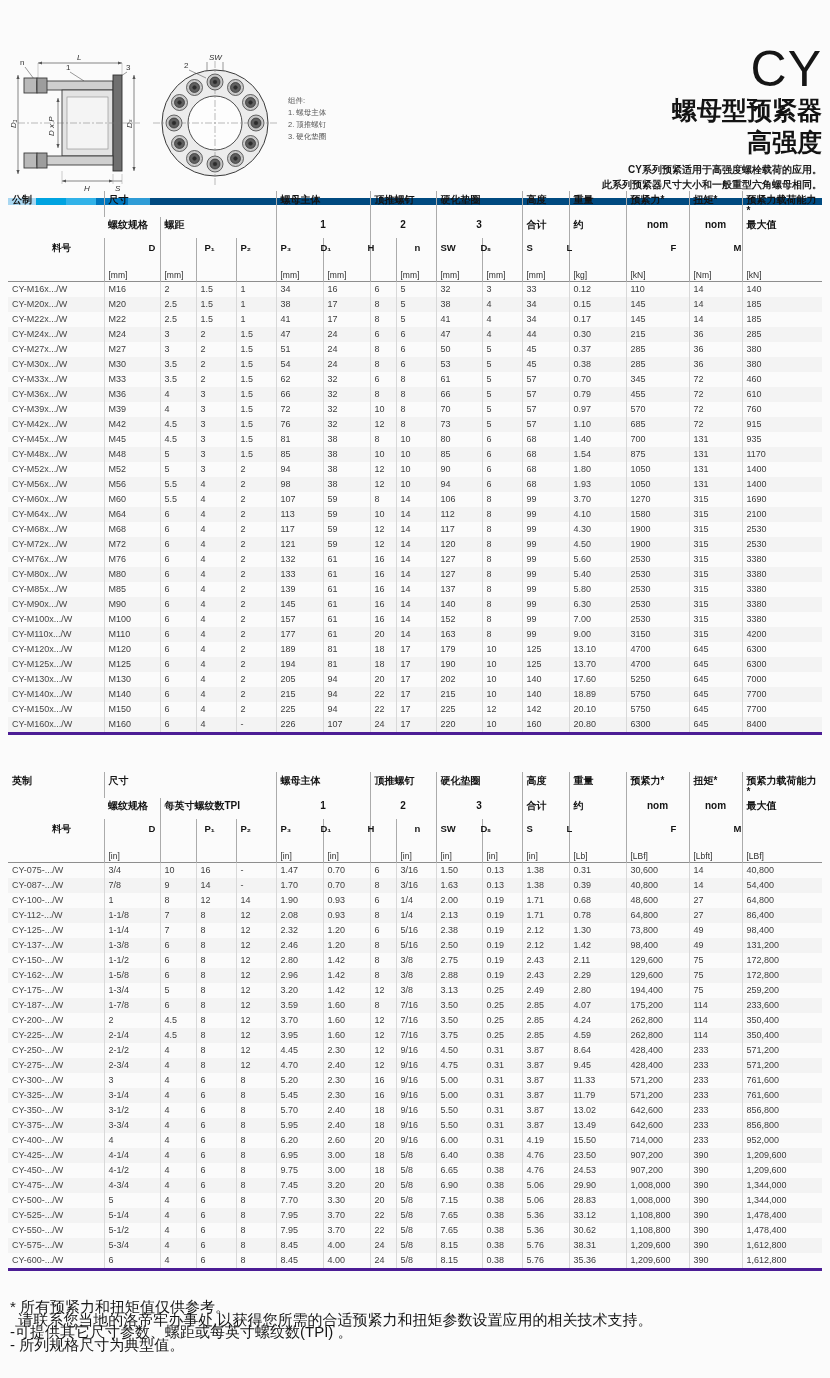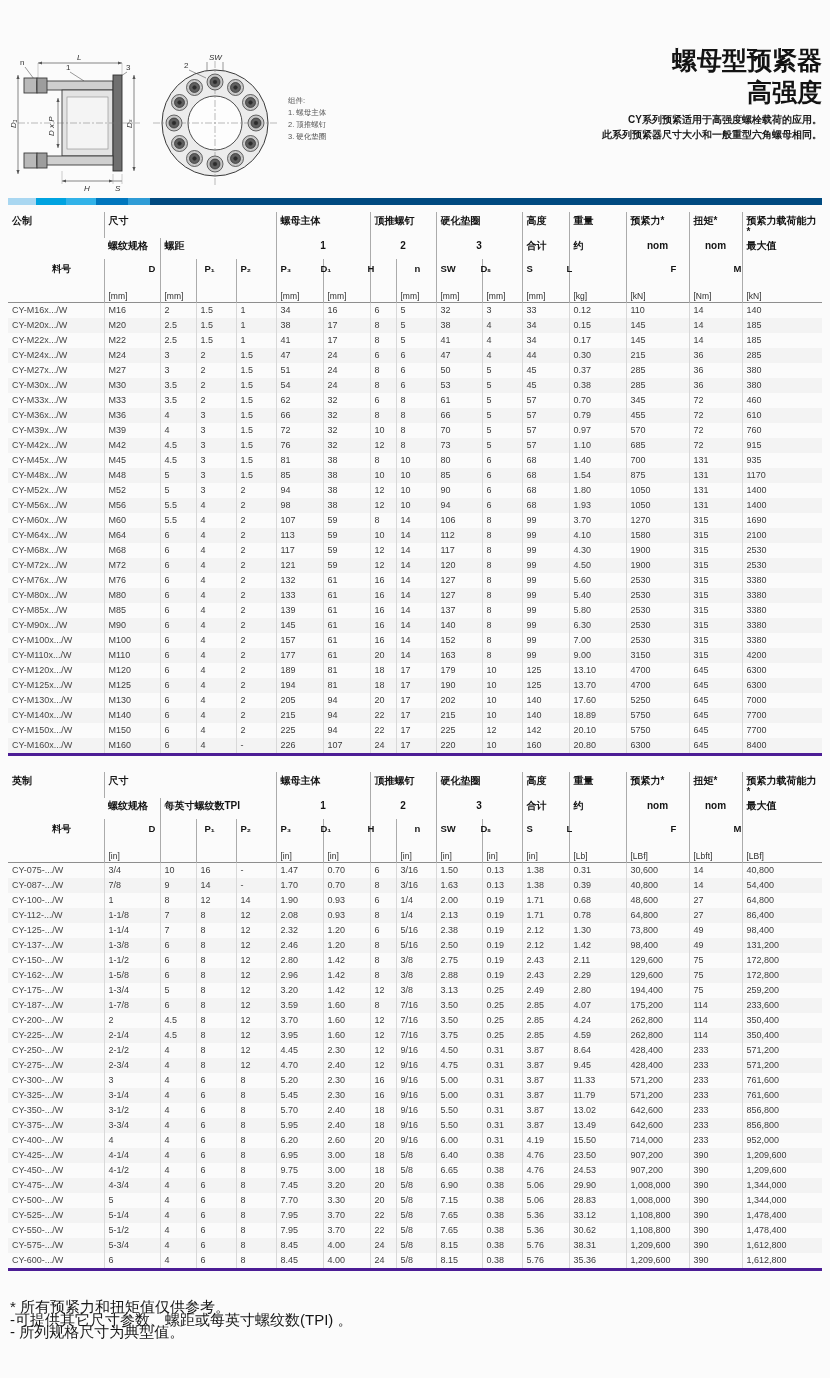--- a/index.html
+++ b/index.html
@@ -17,21 +17,21 @@
   .title-cy { font-size:50px; font-weight:300; color:#161616; line-height:50px; letter-spacing:1px; }
   .title-sub { font-size:25px; font-weight:600; color:#131313; line-height:32px; }
   .title-desc { margin-top:4px; font-size:10px; font-weight:700; color:#1a1a1a; line-height:15px; }
   svg text { font-size:8px; fill:#333; }
   svg .dimlbl { font-style:italic; }
   
   .accent-bar { position:absolute; left:8px; top:198px; width:814px; height:7px; display:flex; }
   .accent-bar .seg { height:7px; }
   
   .tbl-wrap { position:absolute; left:8px; width:814px; }
-  #metric-wrap { top:212px; }
+  #metric-wrap { top:191px; }
   #imperial-wrap { top:772px; }
   table { border-collapse:collapse; table-layout:fixed; width:814px; }
   thead { border-bottom:1px solid #8e8e8e; }
   thead th { text-align:left; vertical-align:top; padding:3px 4px 1px 4px; border-left:1px solid #ababab; color:#141414; font-weight:700; }
   thead tr th:first-child, tbody tr td:first-child { border-left:none; }
   th.g { font-size:10px; line-height:11px; height:26px; }
   th.s { font-size:10px; line-height:11px; height:21px; padding-top:2px; }
   th.ctr { text-align:center; }
   th.c { height:43px; padding-top:4px; }
   th.c .sym { font-size:9.5px; font-weight:700; line-height:11px; min-height:11px;padding-left:40px; }
@@ -183,20 +183,21 @@
 <div class="legend">
   <div>组件:</div>
   <div>
       <div>1.  螺母主体</div>
       <div>2.  顶推螺钉</div>
       <div>3.  硬化垫圈</div>
     </div>
 </div>
 
 <div class="title-block">
+  <div class="title-cy">CY</div>
   <div class="title-sub">螺母型预紧器</div>
   <div class="title-sub">高强度</div>
   <div class="title-desc">
       <div>CY系列预紧适用于高强度螺栓载荷的应用。</div>
       <div>此系列预紧器尺寸大小和一般重型六角螺母相同。</div>
     </div>
 </div>
 
 <div class="accent-bar">
     <div class="seg" style="background: rgb(169, 215, 241); width: 28px;"></div>
@@ -1462,15 +1463,16 @@
           <td>1,209,600</td>
           <td>390</td>
           <td>1,612,800</td>
         </tr>
       </tbody>
     </table>
 </div>
 
 <div class="footnotes">
     <div>* 所有预紧力和扭矩值仅供参考。</div>
+    <div>  请联系您当地的洛帝牢办事处,以获得您所需的合适预紧力和扭矩参数设置应用的相关技术支持。</div>
     <div>-可提供其它尺寸参数、螺距或每英寸螺纹数(TPI) 。</div>
     <div>- 所列规格尺寸为典型值。</div>
   </div>
 
 </body></html>

